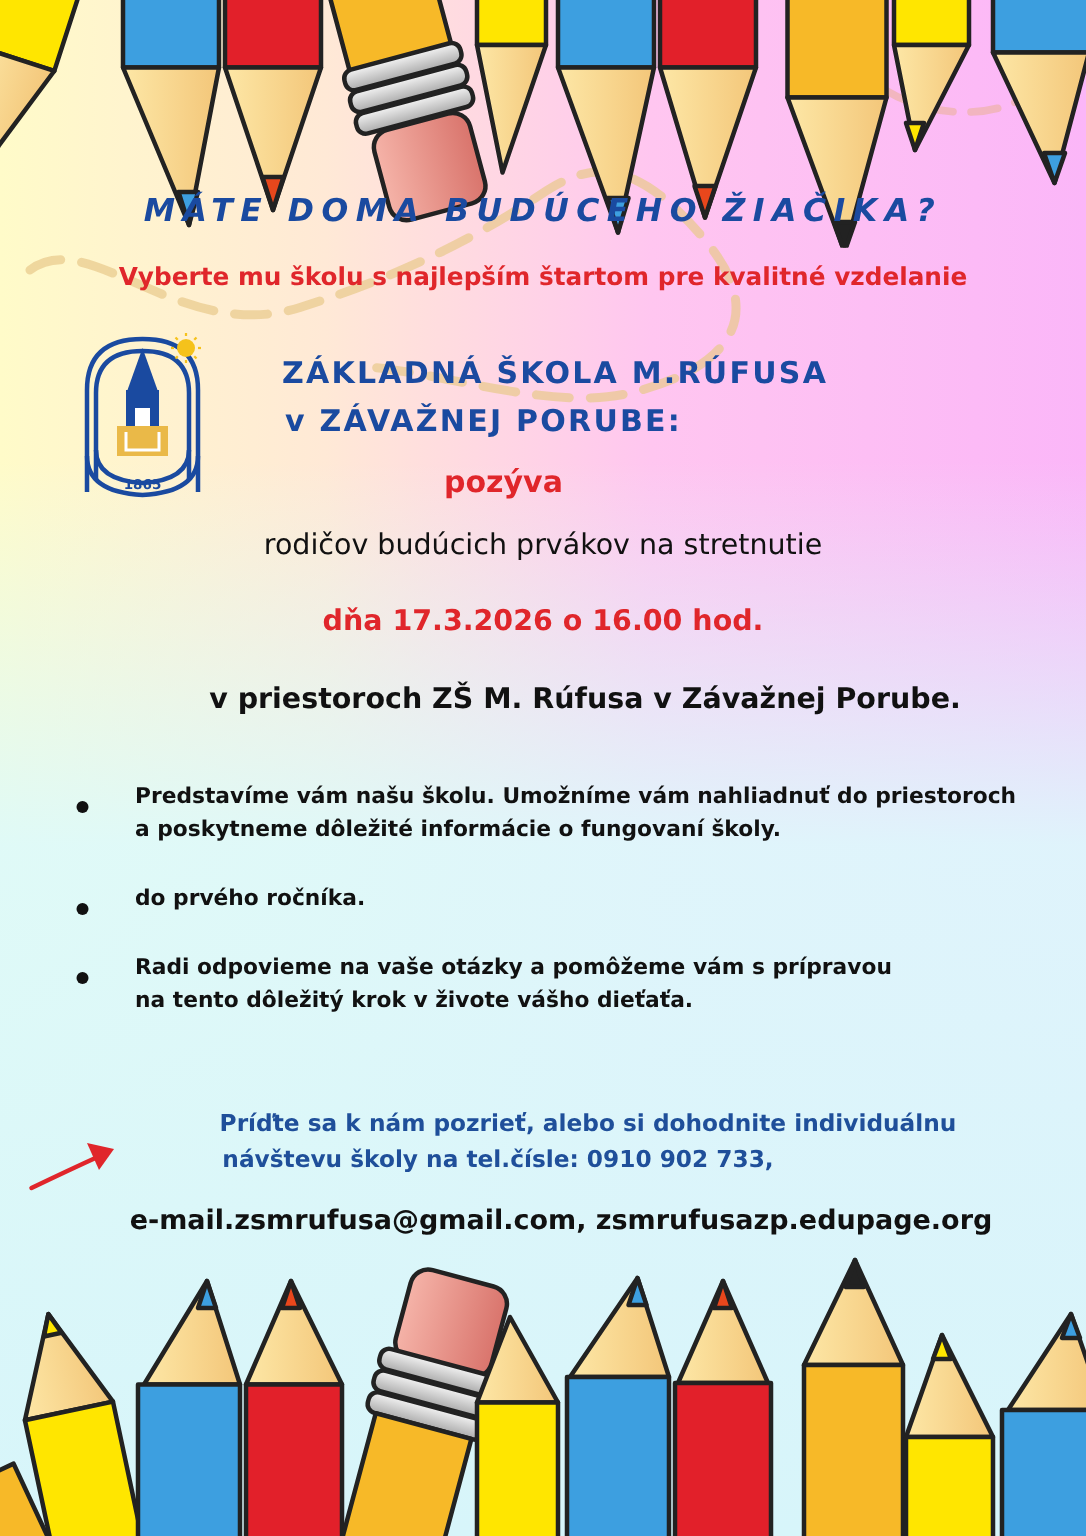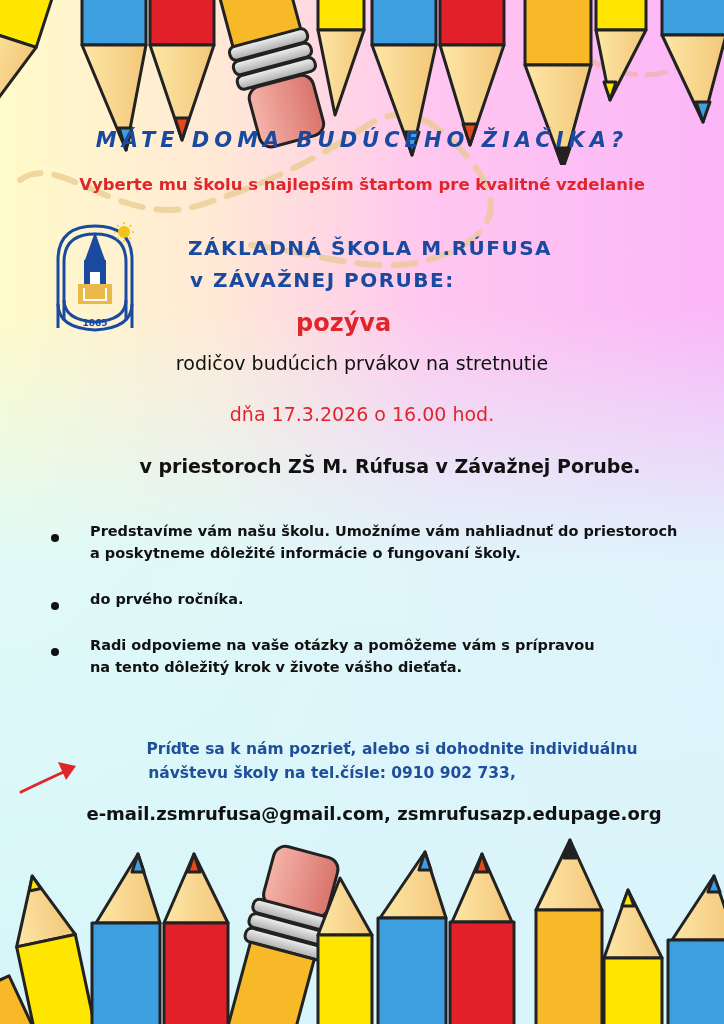--- a/index.html
+++ b/index.html
@@ -16,23 +16,23 @@
   .dashes { position:absolute; left:0; top:0; width:724px; height:300px; pointer-events:none; }
 
   .txt { position:absolute; left:0; width:724px; text-align:center; white-space:nowrap; }
   .headline { top:128px; font-weight:bold; font-style:italic; color:#1a4aa0;
     font-size:21px; letter-spacing:5px; }
   .subline { top:175px; font-weight:bold; color:#e0262b; font-size:16.5px; }
   .school1 { top:236px; left:188px; width:auto; text-align:left; font-weight:bold; color:#1a4aa0;
     font-size:20px; letter-spacing:1.5px; }
   .school2 { top:268px; left:190px; width:auto; text-align:left; font-weight:bold; color:#1a4aa0;
     font-size:20px; letter-spacing:1.5px; }
-  .invites { top:309px; left:296px; width:auto; font-weight:bold; color:#e0262b; font-size:24px; }
+  .invites { top:309px; left:296px; width:auto; font-weight:bold; color:#e0262b; font-size:20px; }
   .parents { top:352px; font-weight:normal; color:#111; font-size:19px; }
-  .date { top:403px; font-weight:normal; color:#e0262b; font-size:19px; }
+  .date { top:403px; font-weight:bold; color:#e0262b; font-size:19px; }
   .place { top:455px; font-weight:bold; color:#111; font-size:19px;margin-left:28px; }
 
   .bullets { position:absolute; left:48px; top:520px; width:660px; }
   .bullet { position:relative; padding-left:42px; margin-bottom:24px;
     font-weight:bold; color:#111; font-size:14.5px; line-height:22px; }
   .bullet .dot { position:absolute; left:3px; top:14px; width:8px; height:8px; border-radius:50%; background:#111; }
 
   .contact1 { top:740px; font-weight:bold; color:#1f4f9a; font-size:15.5px; left:30px; }
   .contact2 { top:764px; font-weight:bold; color:#1f4f9a; font-size:15.5px; left:-30px; }
   .email { top:803px; font-weight:bold; color:#111; font-size:18px;margin-left:12px; }

